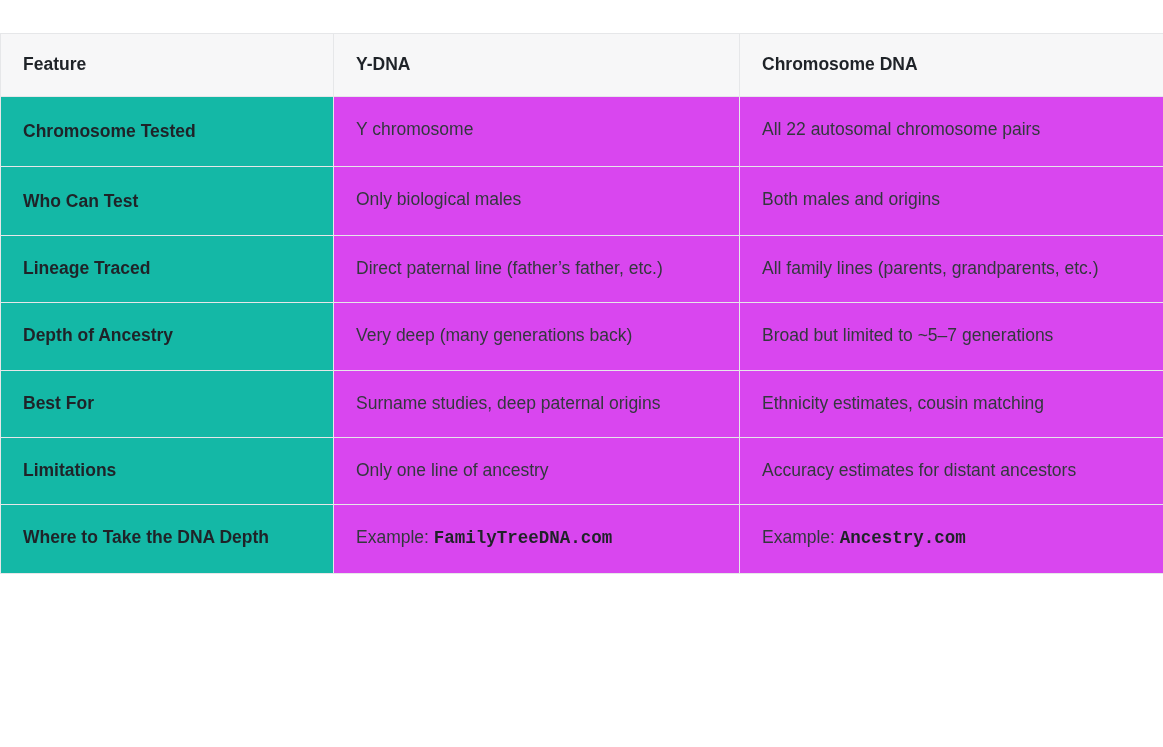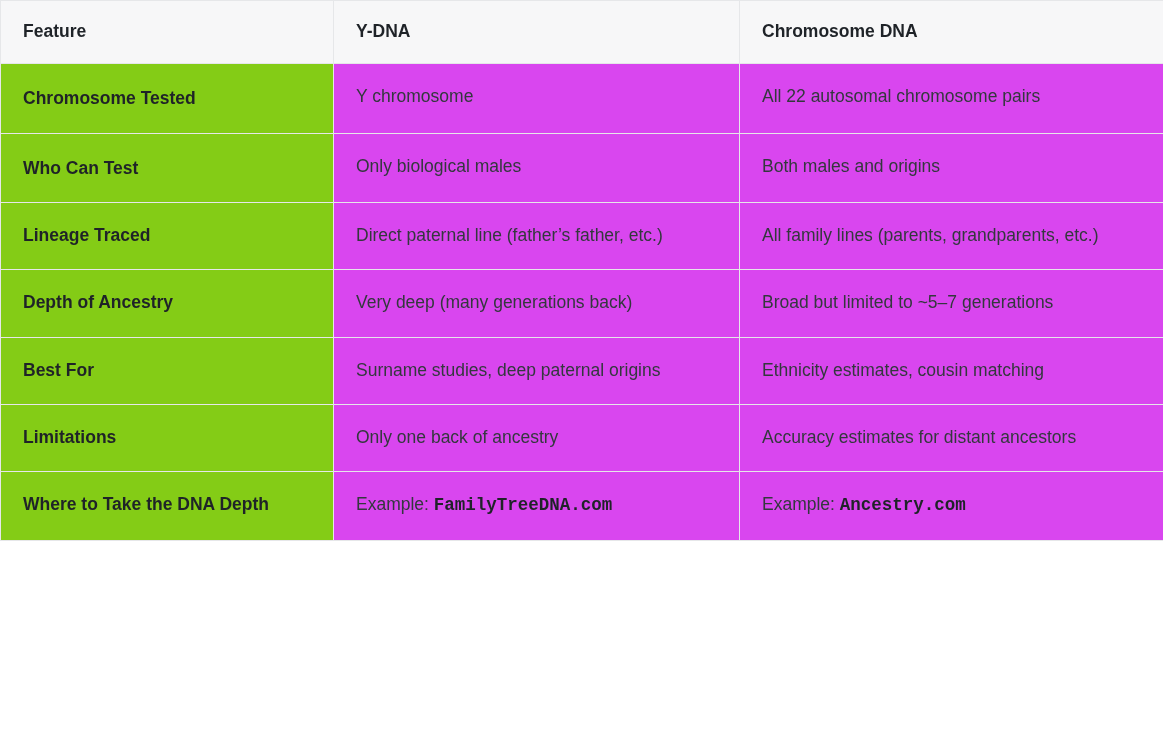--- a/index.html
+++ b/index.html
@@ -8,20 +8,21 @@
     background: #ffffff;
   }
   body {
     width: 1163px;
     min-height: 747px;
     font-family: "Liberation Sans", sans-serif;
     color: #1f2328;
   }
   .table-wrap {
     width: 1163px;
+    margin-top: 33px;
   }
   table.comparison {
     border-collapse: collapse;
     width: 1163px;
     table-layout: fixed;
   }
   table.comparison col.c0 { width: 333px; }
   table.comparison col.c1 { width: 406px; }
   table.comparison col.c2 { width: 424px; }
 
@@ -39,21 +40,21 @@
     border-left: 1px solid #e6e7e9;
   }
   table.comparison thead th {
     background: #f7f7f8;
     font-weight: bold;
     color: #1f2328;
     padding-top: 16px;
     padding-bottom: 18px;
   }
   table.comparison tbody th {
-    background: #84cc16;
+    background: #14b8a6;
     font-weight: bold;
     color: #1f2328;
   }
   table.comparison tbody td {
     background: #d946ef;
     color: #33383d;
     font-weight: normal;
   }
   table.comparison tbody tr:nth-child(1) th,
   table.comparison tbody tr:nth-child(2) th {
@@ -106,21 +107,21 @@
         <td>Very deep (many generations back)</td>
         <td>Broad but limited to ~5–7 generations</td>
       </tr>
       <tr>
         <th>Best For</th>
         <td>Surname studies, deep paternal origins</td>
         <td>Ethnicity estimates, cousin matching</td>
       </tr>
       <tr>
         <th>Limitations</th>
-        <td>Only one back of ancestry</td>
+        <td>Only one line of ancestry</td>
         <td>Accuracy estimates for distant ancestors</td>
       </tr>
       <tr>
         <th>Where to Take the DNA Depth</th>
         <td><span class="cell-prefix">Example: </span><span class="cell-strong">FamilyTreeDNA.com</span></td>
         <td><span class="cell-prefix">Example: </span><span class="cell-strong">Ancestry.com</span></td>
       </tr>
     </tbody>
   </table>
 </div>

